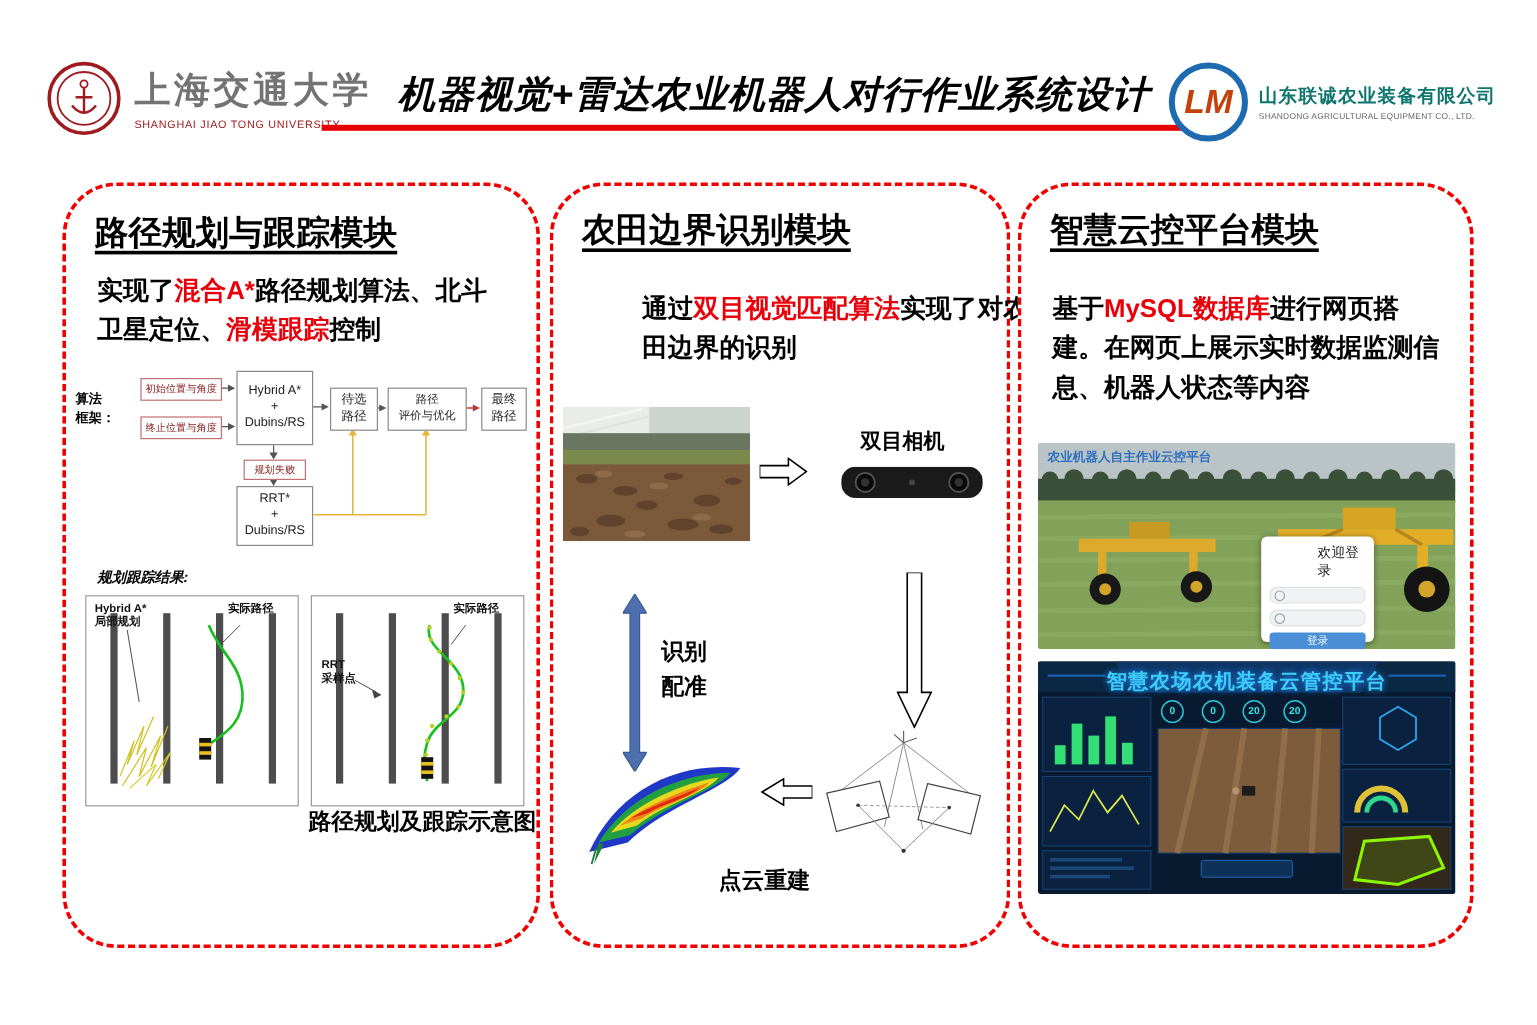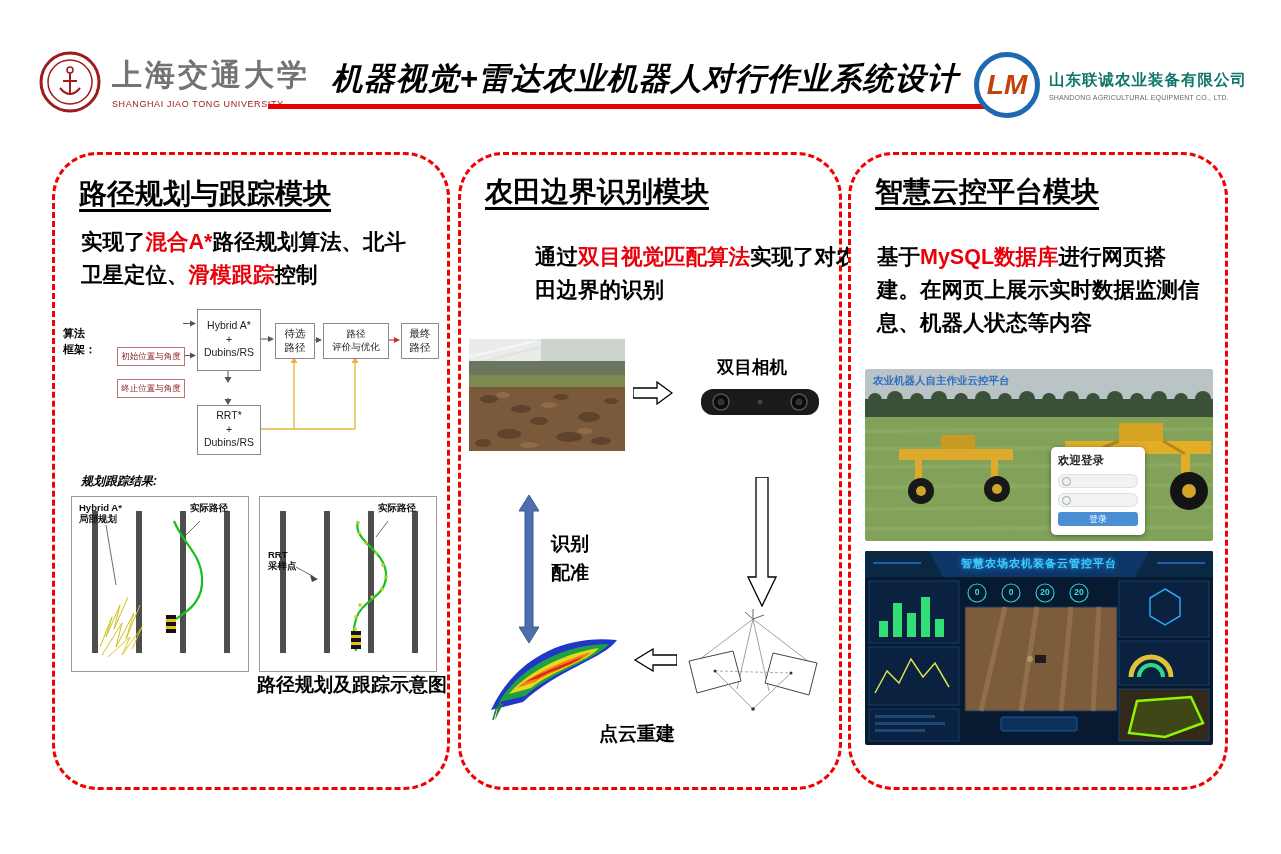--- a/index.html
+++ b/index.html
@@ -32,21 +32,21 @@
   .intro { font-size:21.5px; font-weight:700; line-height:1.55; color:#000; }
   .col1 .intro { margin:13px 20px 0 26px; }
   .red { color:#e8000a; }
   .abs { position:absolute; }
 
   
   .flow { position:relative; margin:16px 0 0 8px; width:378px; height:150px; }
   .flow-label { position:absolute; left:0; top:16px; font-size:11px; font-weight:bold; line-height:1.5; white-space:pre-line; }
   .fbox { position:absolute; border:1px solid #8a8a8a; background:#fff; display:flex; align-items:center;
           justify-content:center; text-align:center; font-size:10.5px; line-height:1.3; white-space:pre-line; color:#222; }
-  .fbox.tiny { font-size:8.5px; color:#8b2020; border-color:#c07070;margin-top:32px; }
+  .fbox.tiny { font-size:8.5px; color:#8b2020; border-color:#c07070; }
   .flow svg { position:absolute; left:0; top:0; }
 
   
   .results-label { margin:14px 0 6px 26px; font-size:12px; font-weight:bold;font-style:italic; }
   .panels { display:flex; gap:10px; margin-left:16px; }
   .panel { position:relative; width:176px; height:174px; border:1px solid #999; background:#fff; }
   .panel-label { position:absolute; font-size:9.5px; font-weight:600; line-height:1.2; white-space:pre-line; color:#111; }
   .caption { text-align:right; font-size:19px; font-weight:bold; margin-top:0; }
   .caption-abs { position:absolute; font-size:19px; font-weight:bold; }
 
@@ -56,28 +56,28 @@
   .col3 .intro { position:absolute; left:26px; top:64px; width:328px; }
 
   .arrow-label { position:absolute; left:90px; top:374px; font-size:19px; font-weight:bold; line-height:1.55; white-space:pre-line; }
   .camera-label { position:absolute; left:256px; top:200px; font-size:17.5px; font-weight:bold; }
 
   
   .shot { position:absolute; overflow:hidden; border-radius:2px; }
   .banner { position:absolute; left:8px; top:5px; color:#2d6fc0; font-size:10.5px; font-weight:bold; }
   .login-card { position:absolute; left:186px; top:78px; width:94px; height:88px; background:#fff;
                 border-radius:5px; box-shadow:0 1px 5px rgba(0,0,0,.4); padding:6px 7px; box-sizing:border-box; }
-  .login-title { font-size:11.5px; font-weight:bold; color:#222; margin-bottom:6px; }
+  .login-title { font-size:11.5px; font-weight:normal; color:#222; margin-bottom:6px;margin-left:40px; }
   .login-row { height:12px; background:#f1f2f4; border:1px solid #e0e0e0; border-radius:6px;
                margin-bottom:5px; display:flex; align-items:center; }
   .login-dot { width:7px; height:7px; border:1px solid #9aa; border-radius:50%; margin-left:3px; }
   .login-btn { height:14px; background:#4a8fd6; border-radius:3px; color:#fff; font-size:9px;
                display:flex; align-items:center; justify-content:center; }
   .dash-title { position:absolute; left:0; top:5px; width:100%; text-align:center; color:#3ecdf8;
-                font-size:11px; font-weight:bold; letter-spacing:1px; text-shadow:0 0 6px #1e90ff; }
+                font-size:17px; font-weight:bold; letter-spacing:1px; text-shadow:0 0 6px #1e90ff; }
   .stat-num { position:absolute; width:12px; text-align:center; color:#36e3e3; font-size:8.5px; font-weight:bold; top:36px; }
 </style>
 </head>
 <body>
 
 <div class="page">
 
   <div class="logo-sjtu">
     <svg class="seal" viewBox="0 0 64 64">
       <circle cx="32" cy="32" r="29" fill="none" stroke="#9e1b20" stroke-width="3"></circle>

